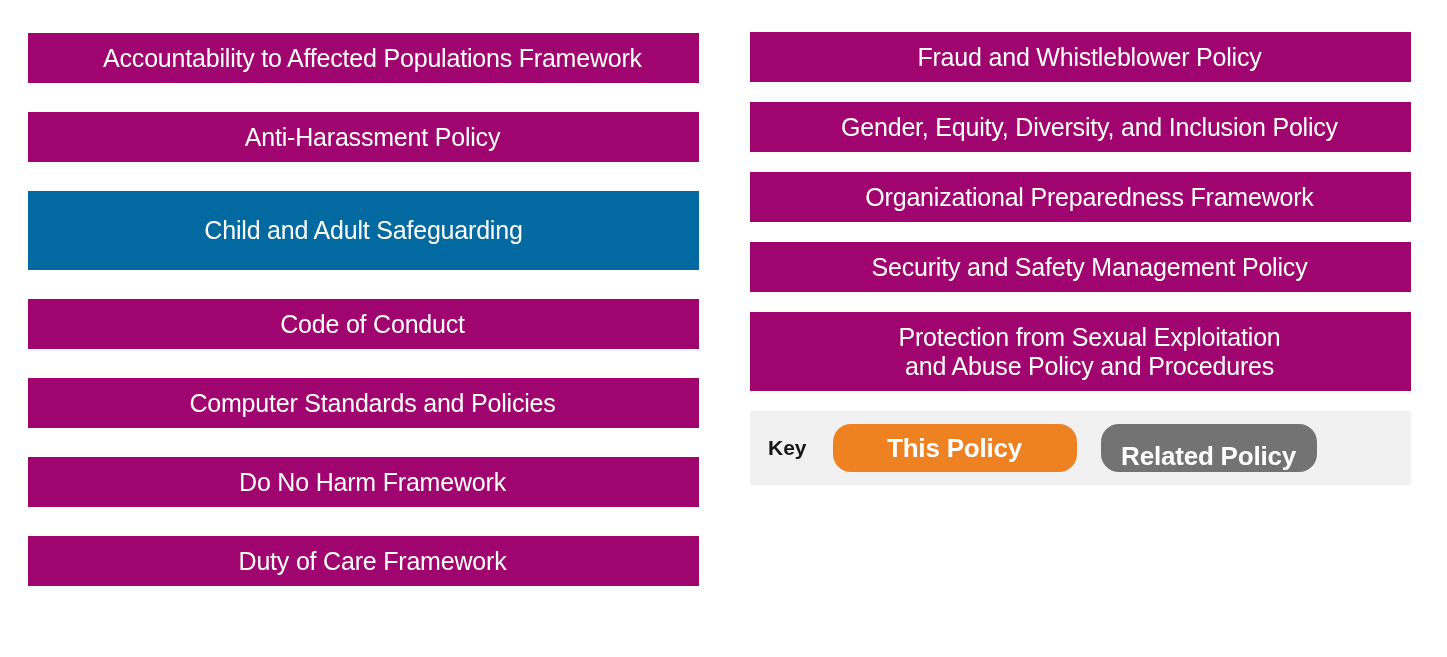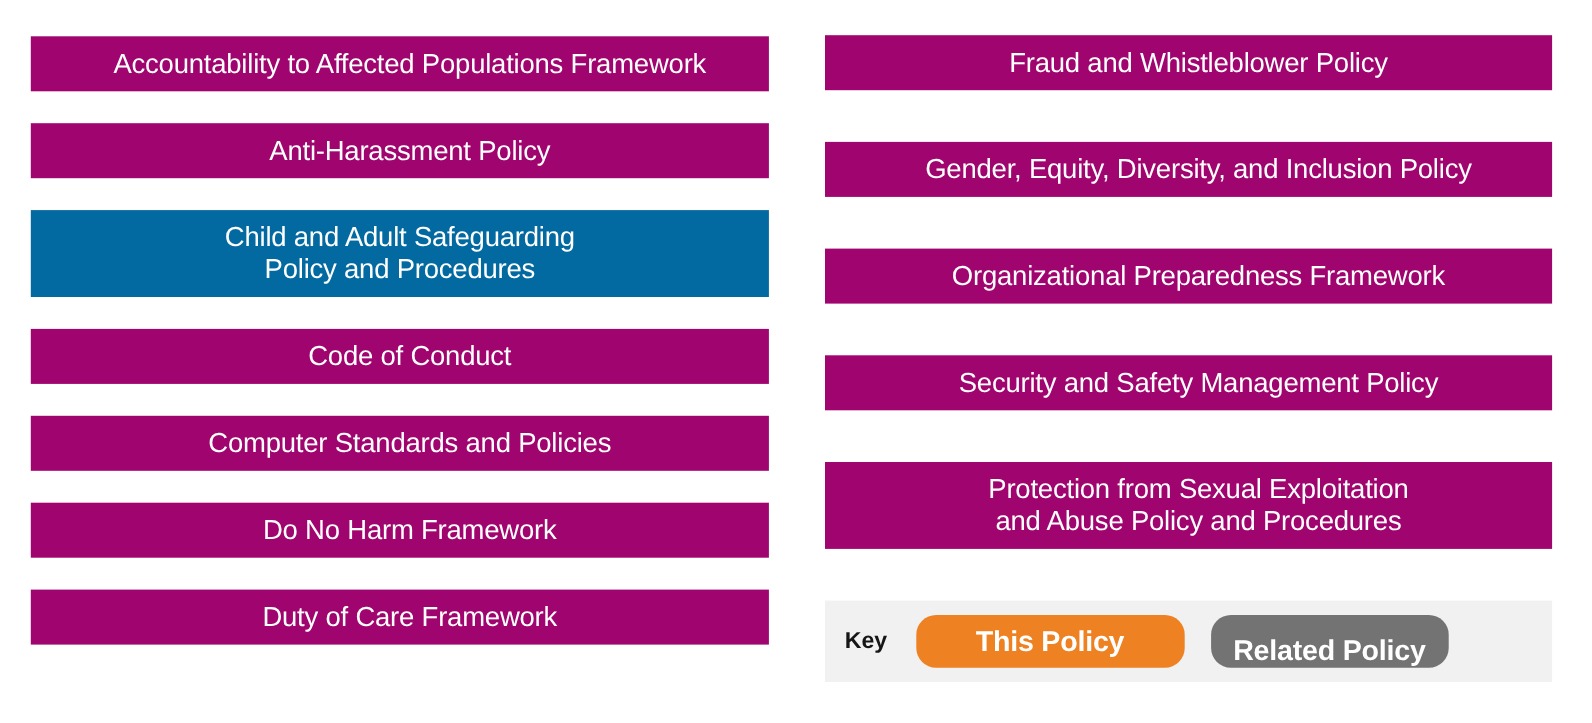--- a/index.html
+++ b/index.html
@@ -32,21 +32,21 @@
   }
   #right-column {
     left: 750px;
     top: 32px;
     width: 661px;
   }
   #left-column .policy-box {
     margin-bottom: 29px;
   }
   #right-column .policy-box {
-    margin-bottom: 47px;
+    margin-bottom: 20px;
     align-items: center;
   }
   .policy-box {
     box-sizing: border-box;
     width: 100%;
     min-height: 50px;
     display: flex;
     align-items: center;
     justify-content: center;
     text-align: center;
@@ -130,21 +130,20 @@
       <span class="policy-label">Accountability to Affected Populations Framework</span>
     </div>
 
     <div class="policy-box related">
       <span class="policy-label">Anti-Harassment Policy</span>
     </div>
 
     <div class="policy-box this-policy">
       <span class="policy-label">
         <span class="line">Child and Adult Safeguarding</span>
-        <span class="line">Policy and Procedures</span>
       </span>
     </div>
 
     <div class="policy-box related">
       <span class="policy-label">Code of Conduct</span>
     </div>
 
     <div class="policy-box related">
       <span class="policy-label">Computer Standards and Policies</span>
     </div>

